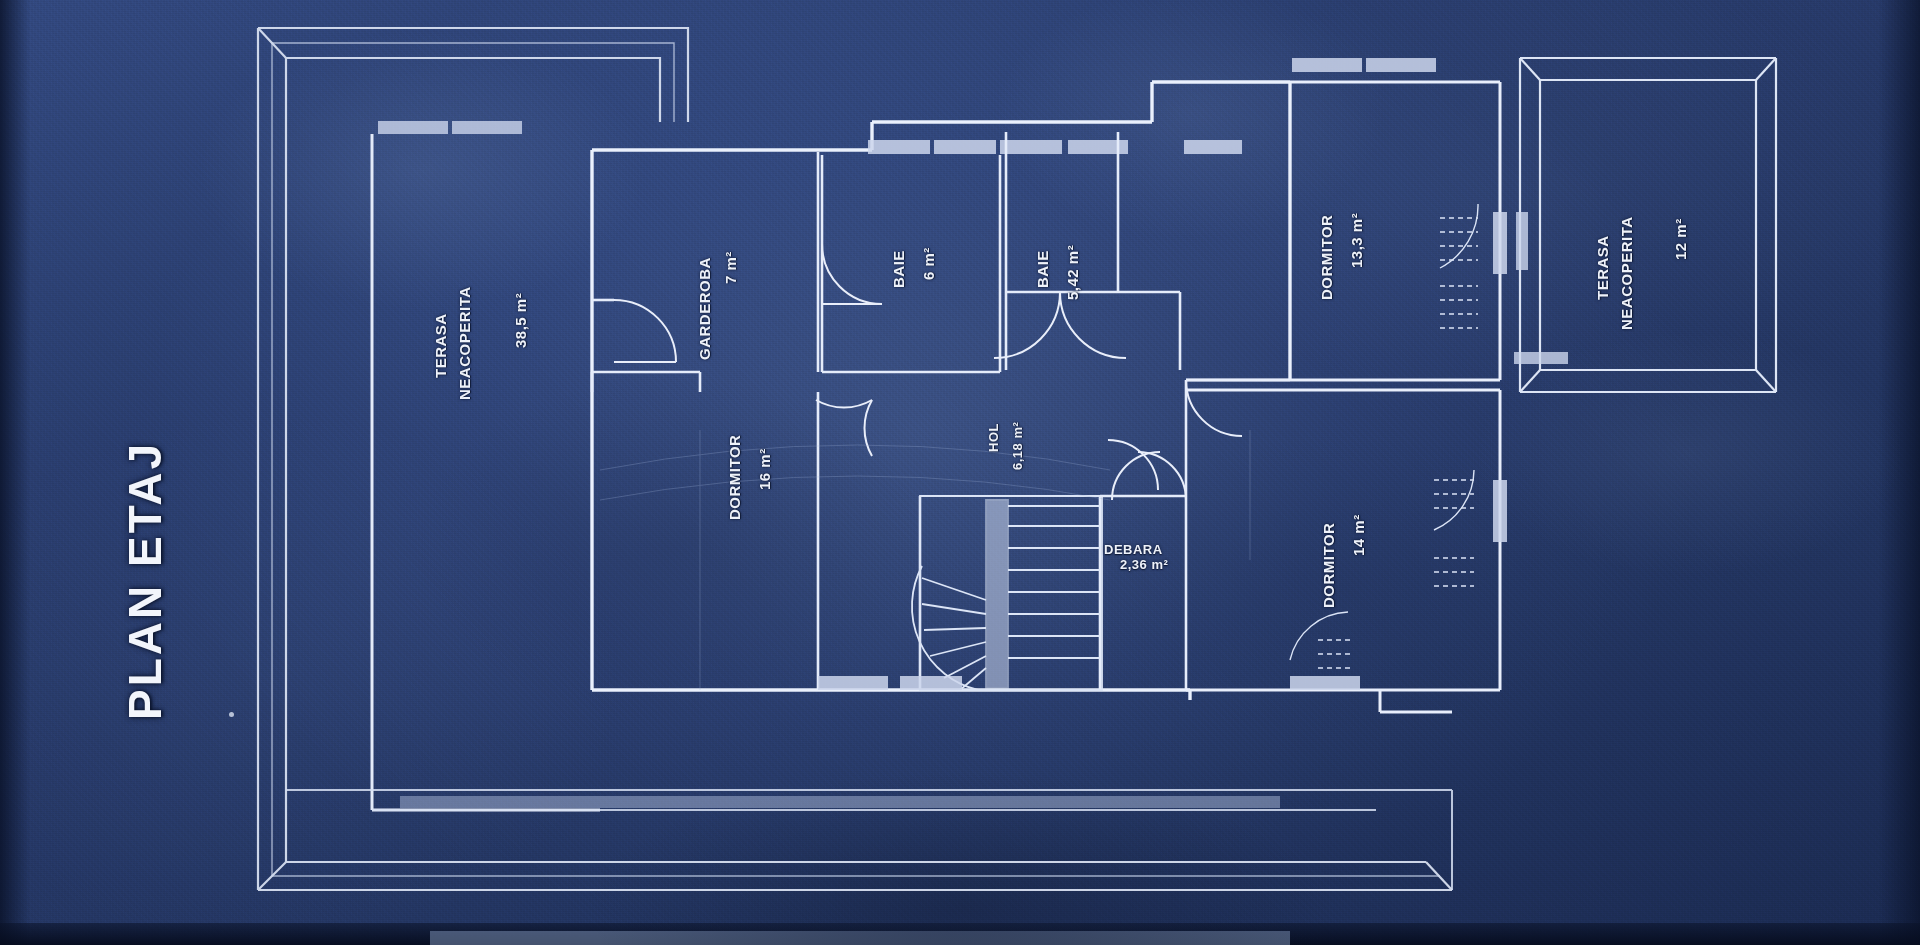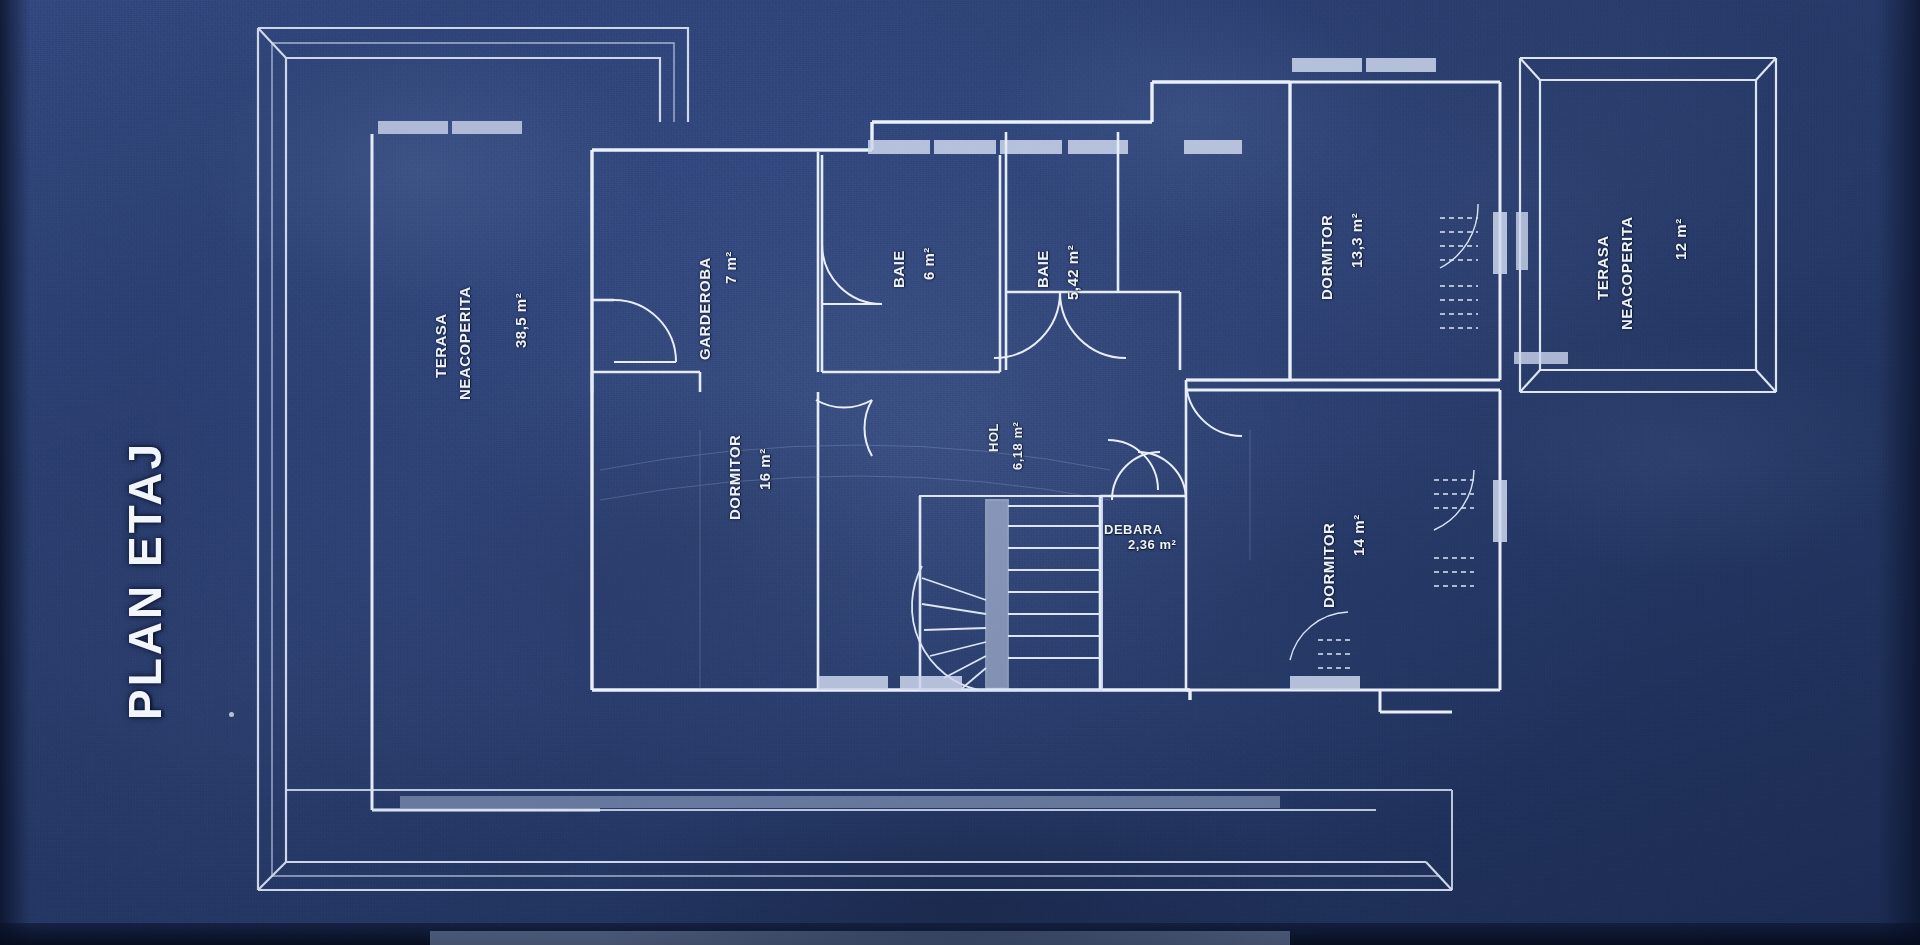--- a/index.html
+++ b/index.html
@@ -440,23 +440,23 @@
   <span class="ar">16 m²</span>
 </div>
 
 <div class="lbl rot small" style="left:986px; top:452px;">
   <span class="nm">HOL</span>
 </div>
 <div class="lbl rot small" style="left:1010px; top:470px;">
   <span class="ar">6,18 m²</span>
 </div>
 
-<div class="lbl small" style="left:1104px; top:522px;">
+<div class="lbl small" style="left:1104px; top:542px;">
   <span class="nm">DEBARA</span>
-  <span class="ar" style="margin-left:24px;">2,36 m²</span>
+  <span class="ar" style="margin-left:16px;">2,36 m²</span>
 </div>
 
 <div class="lbl rot" style="left:1320px; top:608px;">
   <span class="nm">DORMITOR</span>
 </div>
 <div class="lbl rot" style="left:1350px; top:556px;">
   <span class="ar">14 m²</span>
 </div>
 
 </body></html>

